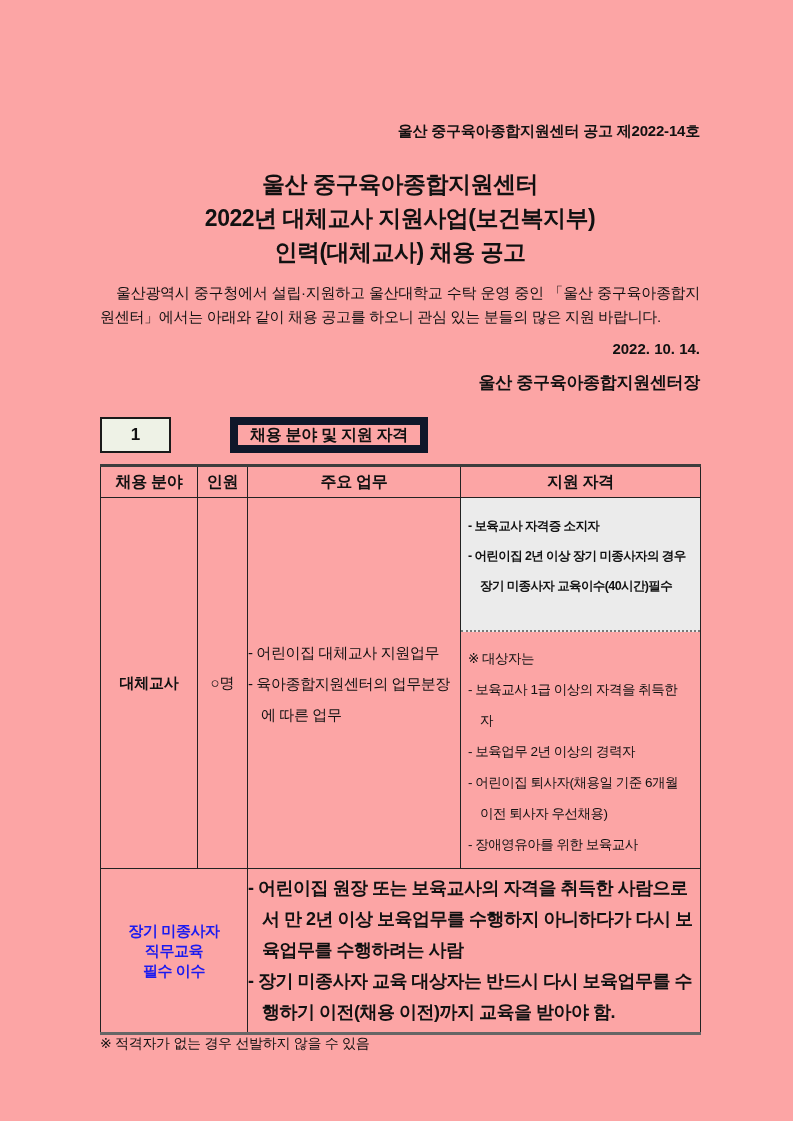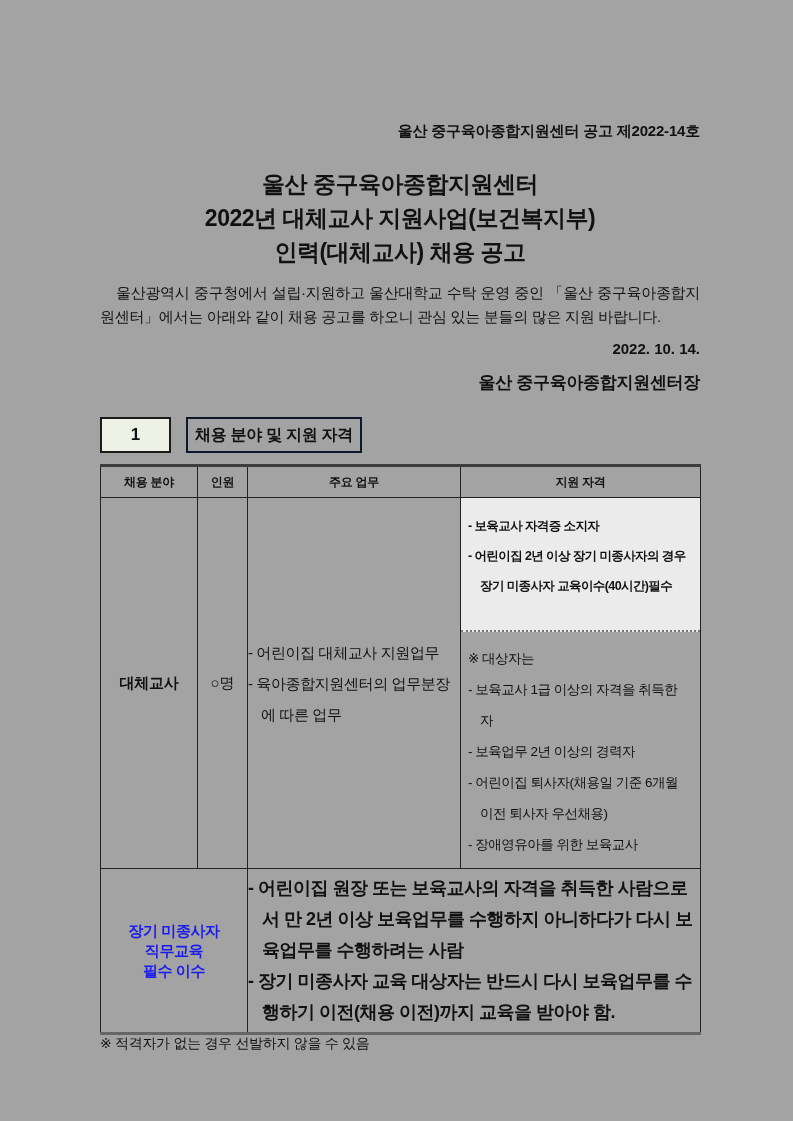--- a/index.html
+++ b/index.html
@@ -1,20 +1,20 @@
 <!DOCTYPE html>
 <html><head>
 <meta charset="utf-8">
 <style>
   html,body { margin:0; padding:0; background:#888; }
   .page {
     position:relative;
     width:793px; height:1121px;
     margin:0 auto;
-    background:#a3a3a3;
+    background:#fca5a5;
     font-family:"Liberation Sans","DejaVu Sans",sans-serif;
     color:#111;
     overflow:hidden;
   }
   .content { position:absolute; left:100px; top:0; width:600px; }
 
   .doc-number {
     margin-top:122px;
     text-align:right;
     font-size:15px; font-weight:bold;
@@ -42,26 +42,27 @@
 
   .section-row { margin-top:23px; display:flex; align-items:stretch; gap:15px; height:36px; }
   .section-num {
     width:71px; background:#eef2e6;
     border:2px solid #1a1a1a;
     display:flex; align-items:center; justify-content:center;
     font-size:17px; font-weight:bold;
     box-sizing:border-box;
   }
   .section-title {
-    width:176px;
-    border:2px solid #0f172a;
+    width:198px;
+    border:8px solid #0f172a;
     display:flex; align-items:center; justify-content:center;
     font-size:16px; font-weight:bold; letter-spacing:-0.3px;
     box-sizing:border-box;
     white-space:nowrap;
+    margin-left:44px;
   }
 
   table.recruit {
     margin-top:11px;
     width:600px;
     border-collapse:collapse;
     table-layout:fixed;
   }
   table.recruit col.c1 { width:97px; }
   table.recruit col.c2 { width:50px; }
@@ -69,21 +70,21 @@
   table.recruit col.c4 { width:240px; }
 
   table.recruit th, table.recruit td {
     border:1.5px solid #222;
     padding:0;
     box-sizing:border-box;
   }
   table.recruit { border-top:3px solid #3d3d3d; border-bottom:3px solid #666; }
   tr.hdr th {
     height:32px;
-    font-size:12px; font-weight:bold;
+    font-size:16px; font-weight:bold;
     text-align:center; letter-spacing:-0.3px;
     border-top:3px solid #3d3d3d;
   }
   tr.row-main  { height:260px; }
   tr.row-edu   { height:165px; border-bottom:3px solid #666; }
 
   td.cell-field { text-align:center; vertical-align:middle; font-size:15px; font-weight:bold; letter-spacing:-0.3px; }
   td.cell-count { text-align:center; vertical-align:middle; font-size:15px; }
 
   td.cell-duties { vertical-align:middle; padding:0 6px; }

